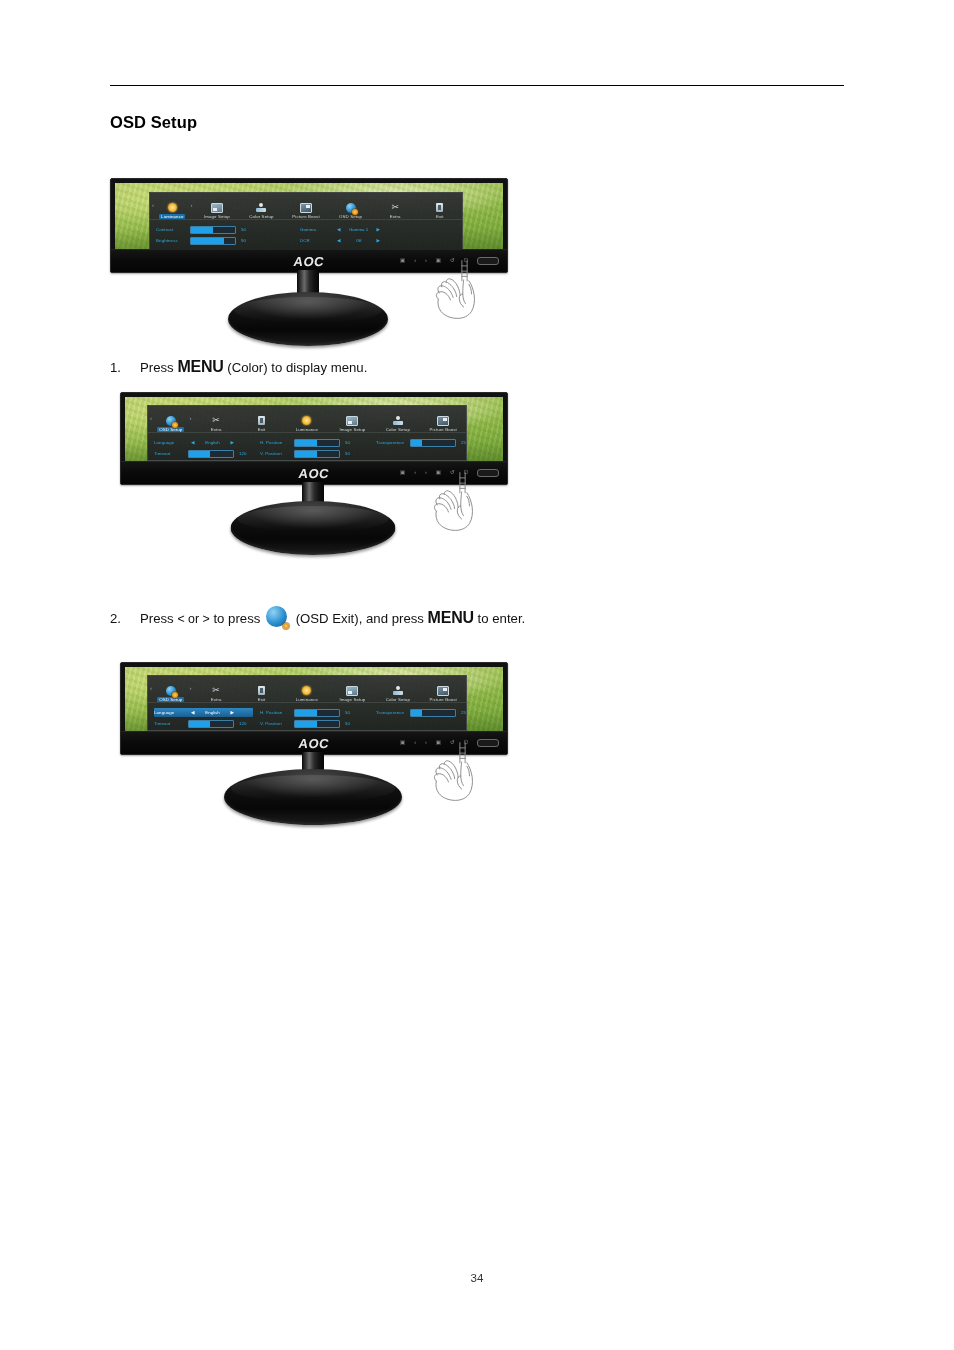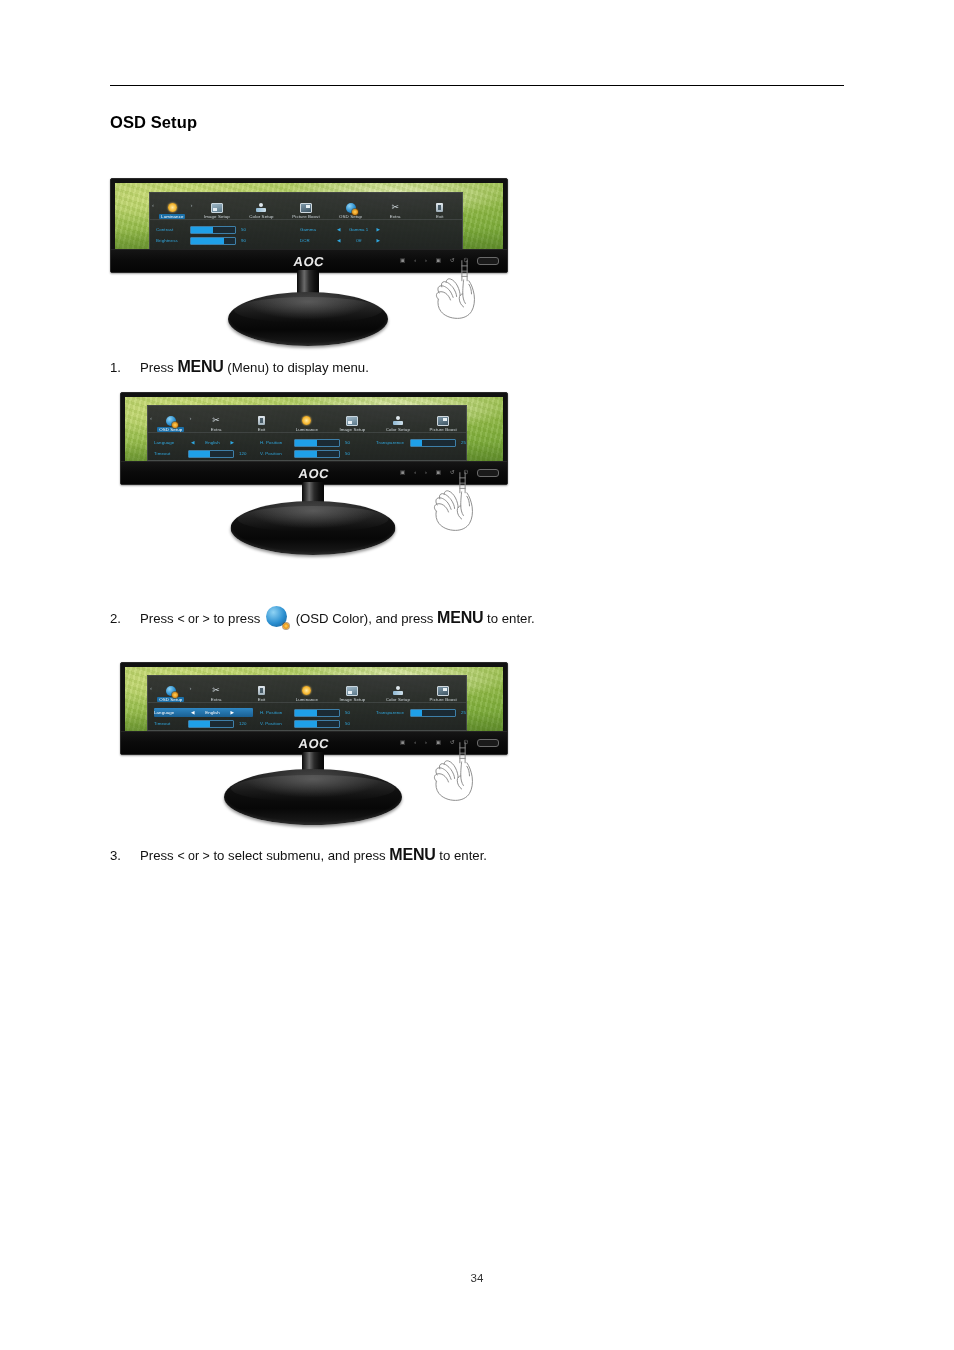--- a/index.html
+++ b/index.html
@@ -325,21 +325,21 @@
           <path d="M10 40 C8 37 8 33 11 32 C14 31 18 33 21 36 C23 38 25 42 26 45"></path>
           <path d="M13 33 C12 30 13 27 16 27 C19 27 23 30 26 34 C28 37 30 41 30 44"></path>
           <path d="M18 28 C18 25 20 23 23 24 C26 25 29 28 31 32 C33 36 34 40 34 43"></path>
           <path d="M37 41 C35 41 33 43 33 46 C33 50 35 54 38 56"></path>
           <path d="M44 30 C46 33 47 37 47 41"></path>
         </svg>
       </div>
     </div>
 
   <div class="step" style="left:110px;top:358px;">
-    <span class="num">1.</span><span>Press </span><span class="kw">MENU</span><span> (Menu) to display menu.</span>
+    <span class="num">1.</span><span>Press </span><span class="kw">MENU</span><span> (Color) to display menu.</span>
   </div>
 
   <div class="monitor" id="mon2" style="left: 120px; top: 392px; width: 386px;">
       <div class="screen-frame" style="width: 378px;">
         <div class="screen" style="width: 378px; height: 64px;">
           <div class="osd" style="width: 318px; height: 54px; position: absolute; left: 22px; top: 8px; z-index: 5;">
             <div class="osd-tabs">
               <div class="osd-tab active">
                 <div class="ticon">
                   <span class="ic ic-globe"></span>
@@ -457,21 +457,21 @@
           <path d="M10 40 C8 37 8 33 11 32 C14 31 18 33 21 36 C23 38 25 42 26 45"></path>
           <path d="M13 33 C12 30 13 27 16 27 C19 27 23 30 26 34 C28 37 30 41 30 44"></path>
           <path d="M18 28 C18 25 20 23 23 24 C26 25 29 28 31 32 C33 36 34 40 34 43"></path>
           <path d="M37 41 C35 41 33 43 33 46 C33 50 35 54 38 56"></path>
           <path d="M44 30 C46 33 47 37 47 41"></path>
         </svg>
       </div>
     </div>
 
   <div class="step" style="left:110px;top:604px;">
-    <span class="num">2.</span><span>Press </span><span class="lt">&lt; or &gt;</span><span> to press </span><span class="inline-icon"><span class="ic-globe" style="width:21px;height:21px;position:absolute;left:2px;top:2px;"></span></span><span> (OSD Color), and press </span><span class="kw">MENU</span><span> to enter.</span>
+    <span class="num">2.</span><span>Press </span><span class="lt">&lt; or &gt;</span><span> to press </span><span class="inline-icon"><span class="ic-globe" style="width:21px;height:21px;position:absolute;left:2px;top:2px;"></span></span><span> (OSD Exit), and press </span><span class="kw">MENU</span><span> to enter.</span>
   </div>
 
   <div class="monitor" id="mon3" style="left: 120px; top: 662px; width: 386px;">
       <div class="screen-frame" style="width: 378px;">
         <div class="screen" style="width: 378px; height: 64px;">
           <div class="osd" style="width: 318px; height: 54px; position: absolute; left: 22px; top: 8px; z-index: 5;">
             <div class="osd-tabs">
               <div class="osd-tab active">
                 <div class="ticon">
                   <span class="ic ic-globe"></span>
@@ -588,19 +588,16 @@
           <path d="M9 47 C7 45 6 42 8 40 C10 38 14 38 17 40 C20 42 22 45 23 48"></path>
           <path d="M10 40 C8 37 8 33 11 32 C14 31 18 33 21 36 C23 38 25 42 26 45"></path>
           <path d="M13 33 C12 30 13 27 16 27 C19 27 23 30 26 34 C28 37 30 41 30 44"></path>
           <path d="M18 28 C18 25 20 23 23 24 C26 25 29 28 31 32 C33 36 34 40 34 43"></path>
           <path d="M37 41 C35 41 33 43 33 46 C33 50 35 54 38 56"></path>
           <path d="M44 30 C46 33 47 37 47 41"></path>
         </svg>
       </div>
     </div>
 
-  <div class="step" style="left:110px;top:846px;">
-    <span class="num">3.</span><span>Press </span><span class="lt">&lt; or &gt;</span><span> to select submenu, and press </span><span class="kw">MENU</span><span> to enter.</span>
-  </div>
 
   <div style="position:absolute;left:0;right:0;top:1272px;text-align:center;font-size:11.5px;color:#333;">34</div>
 
 </div>
 
 </body></html>

